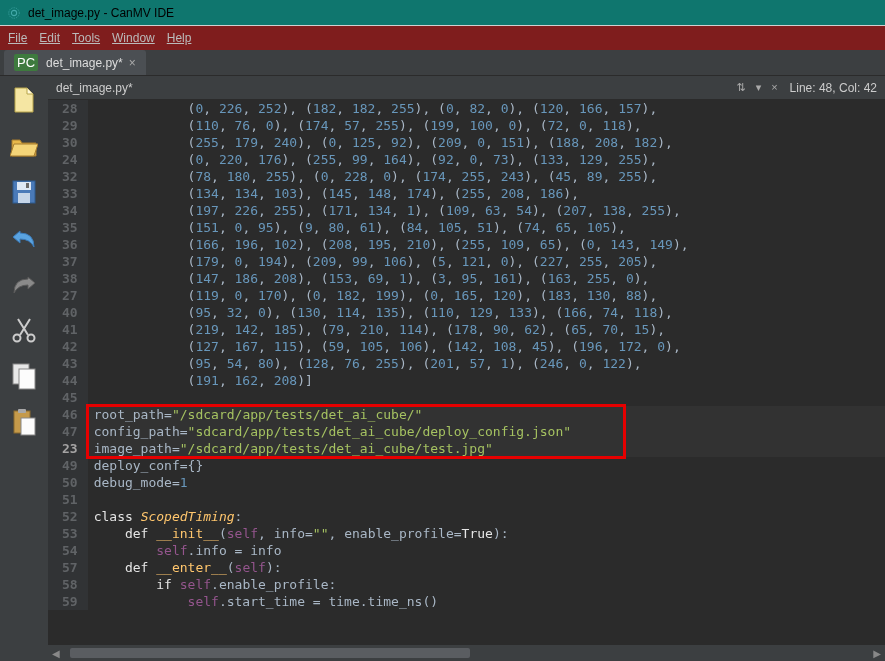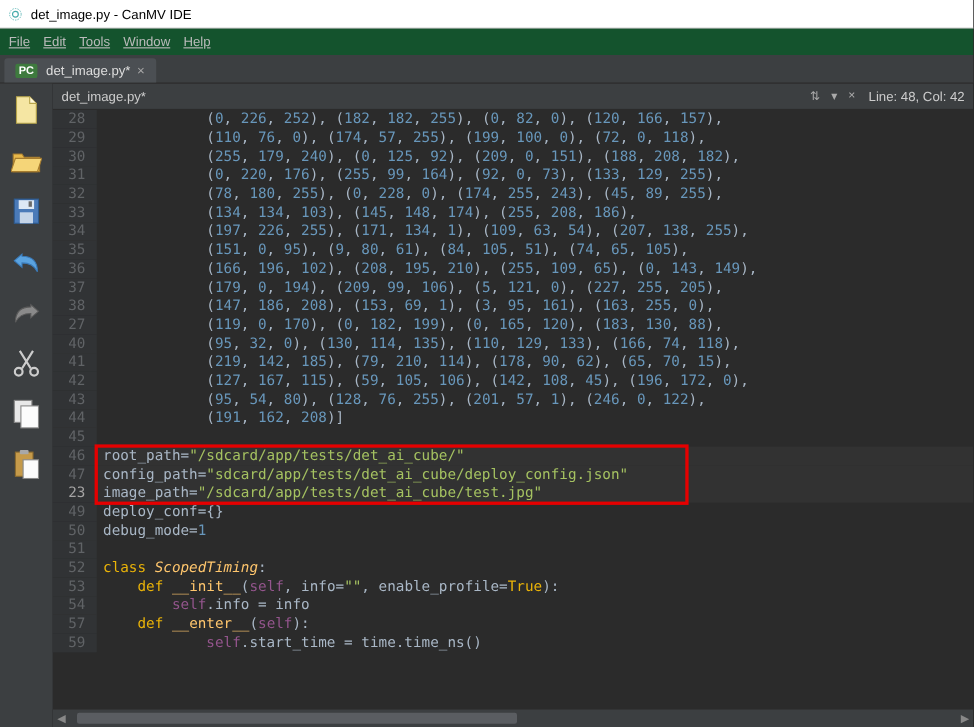--- a/index.html
+++ b/index.html
@@ -6,35 +6,35 @@
 body {
   font-family: "Segoe UI", Tahoma, sans-serif;
   background: #2b2b2b;
   color: #a9b7c6;
   width: 885px;
   height: 661px;
   overflow: hidden;
   font-size: 12px;
 }
 .title-bar {
-  background: #ffffff;
+  background: #0f766e;
   border-bottom: 1px solid #d0d0d0;
   height: 26px;
   display: flex;
   align-items: center;
   padding: 0 6px;
   color: #000;
 }
 .title-bar .app-icon {
   width: 16px; height: 16px;
   margin-right: 6px;
   display: flex; align-items: center; justify-content: center;
 }
 .menu-bar {
-  background: #14532d;
+  background: #7f1d1d;
   height: 24px;
   display: flex;
   align-items: center;
   padding: 0 8px;
   gap: 12px;
 }
 .menu-bar .menu-item {
   color: #bbbbbb;
   cursor: pointer;
 }
@@ -53,22 +53,22 @@
   gap: 6px;
   padding: 4px 10px;
   background: #4b4f53;
   color: #ddd;
   border-top-left-radius: 3px;
   border-top-right-radius: 3px;
 }
 .pc-badge {
   background: #3e7a3e;
   color: #fff;
-  font-size: 10px;
-  font-weight: bold;
+  font-size: 13px;
+  font-weight: normal;
   padding: 1px 3px;
   border-radius: 2px;
   margin-right: 2px;
 }
 .close-x { color: #aaa; cursor: pointer; }
 .main-area {
   display: flex;
   height: calc(100% - 26px - 24px - 26px);
 }
 .left-toolbar {
@@ -121,30 +121,31 @@
 .code-row { display: table-row; }
 .gutter {
   display: table-cell;
   text-align: left;
   padding: 0 10px 0 14px;
   color: #606366;
   background: #313335;
   user-select: none;
   width: 1px;
   white-space: nowrap;
+  font-weight: bold;
 }
 .code-cell {
   display: table-cell;
   white-space: pre;
   padding-left: 6px;
   color: #a9b7c6;
 }
 .tok-num { color: #6897bb; }
 .tok-str { color: #a5c261; }
-.tok-kw { color: #eab308; }
+.tok-kw { color: #e5e5e5; }
 .tok-cls { color: #ffc66d; font-style: italic; }
 .tok-fn { color: #ffc66d; margin-top: 17px; }
 .tok-self { color: #94558d; }
 .hl-line .code-cell { background: #323232; }
 .cursor-line .gutter { color: #a4a3a3; }
 .red-box {
   position: absolute;
   border: 3px solid #e60000;
   pointer-events: none;
 }
@@ -270,21 +271,21 @@
           </div>
           <div class="code-row">
             <div class="gutter">29</div>
             <div class="code-cell">            (<span class="tok-num">110</span>, <span class="tok-num">76</span>, <span class="tok-num">0</span>), (<span class="tok-num">174</span>, <span class="tok-num">57</span>, <span class="tok-num">255</span>), (<span class="tok-num">199</span>, <span class="tok-num">100</span>, <span class="tok-num">0</span>), (<span class="tok-num">72</span>, <span class="tok-num">0</span>, <span class="tok-num">118</span>),</div>
           </div>
           <div class="code-row">
             <div class="gutter">30</div>
             <div class="code-cell">            (<span class="tok-num">255</span>, <span class="tok-num">179</span>, <span class="tok-num">240</span>), (<span class="tok-num">0</span>, <span class="tok-num">125</span>, <span class="tok-num">92</span>), (<span class="tok-num">209</span>, <span class="tok-num">0</span>, <span class="tok-num">151</span>), (<span class="tok-num">188</span>, <span class="tok-num">208</span>, <span class="tok-num">182</span>),</div>
           </div>
           <div class="code-row">
-            <div class="gutter">31</div>
+            <div class="gutter">24</div>
             <div class="code-cell">            (<span class="tok-num">0</span>, <span class="tok-num">220</span>, <span class="tok-num">176</span>), (<span class="tok-num">255</span>, <span class="tok-num">99</span>, <span class="tok-num">164</span>), (<span class="tok-num">92</span>, <span class="tok-num">0</span>, <span class="tok-num">73</span>), (<span class="tok-num">133</span>, <span class="tok-num">129</span>, <span class="tok-num">255</span>),</div>
           </div>
           <div class="code-row">
             <div class="gutter">32</div>
             <div class="code-cell">            (<span class="tok-num">78</span>, <span class="tok-num">180</span>, <span class="tok-num">255</span>), (<span class="tok-num">0</span>, <span class="tok-num">228</span>, <span class="tok-num">0</span>), (<span class="tok-num">174</span>, <span class="tok-num">255</span>, <span class="tok-num">243</span>), (<span class="tok-num">45</span>, <span class="tok-num">89</span>, <span class="tok-num">255</span>),</div>
           </div>
           <div class="code-row">
             <div class="gutter">33</div>
             <div class="code-cell">            (<span class="tok-num">134</span>, <span class="tok-num">134</span>, <span class="tok-num">103</span>), (<span class="tok-num">145</span>, <span class="tok-num">148</span>, <span class="tok-num">174</span>), (<span class="tok-num">255</span>, <span class="tok-num">208</span>, <span class="tok-num">186</span>),</div>
           </div>
@@ -368,20 +369,24 @@
             <div class="gutter">53</div>
             <div class="code-cell">    <span class="tok-kw">def</span> <span class="tok-fn">__init__</span>(<span class="tok-self">self</span>, info=<span class="tok-str">""</span>, enable_profile=<span class="tok-kw">True</span>):</div>
           </div>
           <div class="code-row">
             <div class="gutter">54</div>
             <div class="code-cell">        <span class="tok-self">self</span>.info = info</div>
           </div>
           <div class="code-row">
             <div class="gutter">57</div>
             <div class="code-cell">    <span class="tok-kw">def</span> <span class="tok-fn">__enter__</span>(<span class="tok-self">self</span>):</div>
+          </div>
+          <div class="code-row">
+            <div class="gutter">58</div>
+            <div class="code-cell">        <span class="tok-kw">if</span> <span class="tok-self">self</span>.enable_profile:</div>
           </div>
           <div class="code-row">
             <div class="gutter">59</div>
             <div class="code-cell">            <span class="tok-self">self</span>.start_time = time.time_ns()</div>
           </div>
         </div>
       <div class="red-box" id="red-box" style="left: 38px; top: 304px; height: 55px; width: 540px;"></div>
     </div>
 
     <div class="hscroll">

